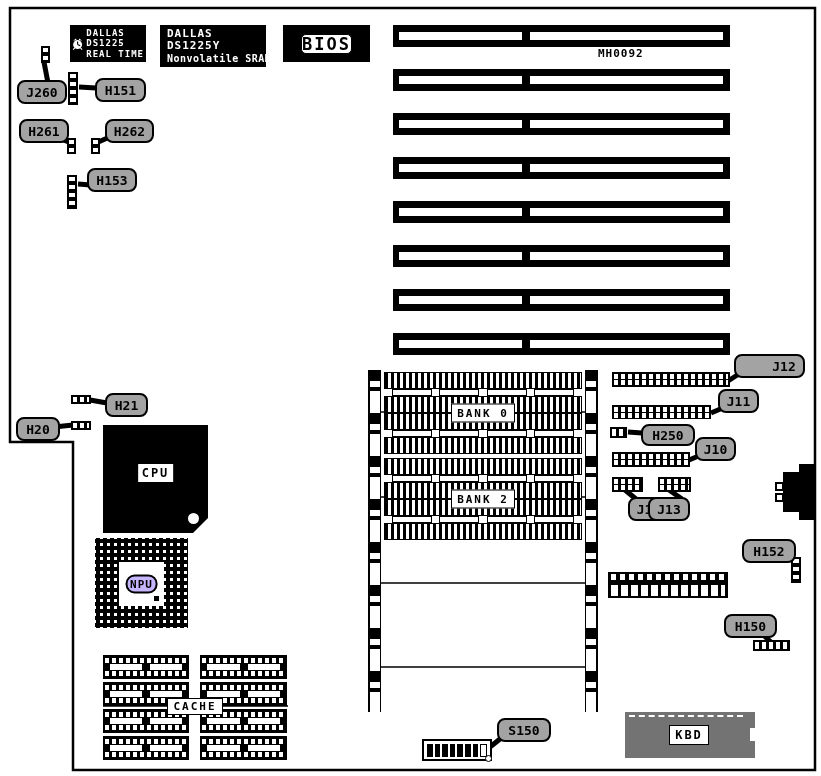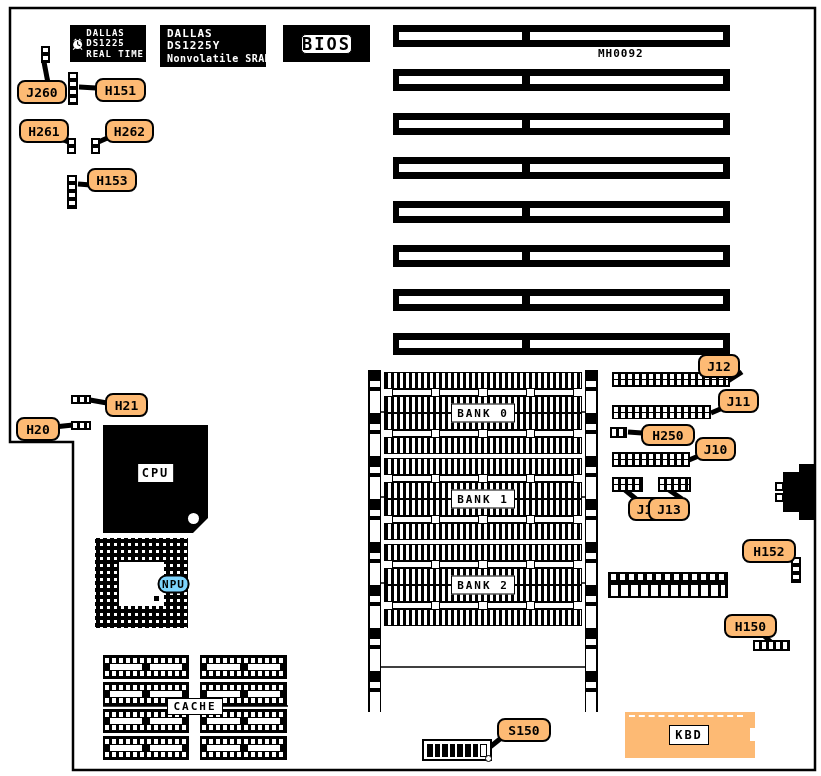--- a/index.html
+++ b/index.html
@@ -36,52 +36,52 @@
   
   .hdr2{background:#000;padding:2px;display:grid;gap:1px;z-index:2;}
   .hdr2 i{display:block;height:5px;background:repeating-linear-gradient(90deg,#fff 0 4px,#000 4px 7px);}
   .jmp{background:#000;z-index:2;}
   .jmp::after{content:"";display:block;margin:2px;height:calc(100% - 4px);
               background:repeating-linear-gradient(90deg,#fff 0 4px,#000 4px 7px);}
   .jmpv{background:#000;z-index:2;}
   .jmpv::after{content:"";display:block;margin:2px;height:calc(100% - 4px);
                background:repeating-linear-gradient(180deg,#fff 0 4px,#000 4px 8px);}
   
-  .co{position:absolute;height:20px;border:2px solid #000;border-radius:8px;background:#fdba74;
+  .co{position:absolute;height:20px;border:2px solid #000;border-radius:8px;background:#a3a3a3;
       font:bold 13px "DejaVu Sans Mono",monospace;display:flex;align-items:center;
       justify-content:center;z-index:3;}
   
   #cpu{background:#000;clip-path:polygon(0 0,100% 0,100% calc(100% - 15px),calc(100% - 15px) 100%,0 100%);z-index:1;}
   #cpu .lbl{position:absolute;left:50%;top:44%;transform:translate(-50%,-50%);background:#fff;
             padding:2px 4px;font:bold 12px "DejaVu Sans Mono",monospace;letter-spacing:2px;}
   #cpu .dot{position:absolute;right:9px;bottom:9px;width:11px;height:11px;border-radius:50%;background:#fff;}
   #npu{background-color:#000;z-index:1;
        background-image:radial-gradient(#fff 1.6px,transparent 1.9px);background-size:7px 7px;background-position:3px 3px;}
   #npu .inner{position:absolute;left:24px;top:24px;right:24px;bottom:22px;background:#fff;}
   #npu .lbl{position:absolute;left:50%;top:50%;transform:translate(-50%,-50%);border:2px solid #000;
-            border-radius:9px;padding:1px 3px;font:bold 11px "DejaVu Sans Mono",monospace;letter-spacing:1px;background:#7dd3fc;margin-left:32px;}
+            border-radius:9px;padding:1px 3px;font:bold 11px "DejaVu Sans Mono",monospace;letter-spacing:1px;background:#c4b5fd;}
   #npu .pip{position:absolute;right:5px;bottom:5px;width:5px;height:5px;background:#000;}
   
   #cache{display:grid;grid-template-columns:86px 87px;column-gap:11px;row-gap:3px;z-index:1;}
   .cchip{height:24px;background:#000;display:flex;flex-direction:column;justify-content:space-between;padding:3px 2px;box-sizing:border-box;}
   .cchip i{display:block;height:5px;background:repeating-linear-gradient(90deg,#fff 0 4px,#000 4px 7px);}
   .cchip .bars{display:flex;gap:8px;justify-content:center;padding:0 5px;}
   .cchip .bars b{height:6px;flex:1;background:#fff;}
   
   #pwr{background:#000;padding:2px 3px;display:flex;flex-direction:column;justify-content:space-between;z-index:2;}
   #pwr i{display:block;}
   #pwr .t{height:6px;background:repeating-linear-gradient(90deg,#fff 0 5px,#000 5px 9px);}
   #pwr .b{height:11px;background:repeating-linear-gradient(90deg,#fff 0 7px,#000 7px 10px);}
   
   #s150{background:#fff;border:2px solid #000;display:flex;gap:2px;padding:3px;z-index:2;}
   #s150 b{width:6px;height:13px;background:#000;}
   #s150 b.off{background:#fff;border:1px solid #000;width:5px;height:11px;}
   #s150 .pin{position:absolute;right:-2px;bottom:-3px;width:5px;height:5px;border:1px solid #000;border-radius:50%;background:#fff;}
   
-  #kbd{background:#fdba74;z-index:1;}
+  #kbd{background:#737373;z-index:1;}
   #kbd::before{content:"";position:absolute;left:4px;right:12px;top:3px;border-top:2px dashed #fff;}
   #kbd .lbl{position:absolute;left:44px;top:13px;width:38px;height:18px;font-size:12px;}
   #kbd .notch{position:absolute;right:0;top:16px;width:5px;height:13px;background:#fff;}
   
   .din{background:#000;z-index:1;}
   .dinpin{background:#fff;border:2px solid #000;z-index:2;}
 </style>
 </head>
 <body>
 
@@ -216,39 +216,20 @@
           </span>
           <i class="strip"></i>
         <i class="strip"></i>
           <span class="sprow">
             <b></b>
             <b></b>
             <b></b>
             <b></b>
           </span>
           <i class="strip"></i>
-        <span class="banklabel">BANK 1</span>
-      </div>
-      <div class="bank">
-        <i class="strip"></i>
-          <span class="sprow">
-            <b></b>
-            <b></b>
-            <b></b>
-            <b></b>
-          </span>
-          <i class="strip"></i>
-        <i class="strip"></i>
-          <span class="sprow">
-            <b></b>
-            <b></b>
-            <b></b>
-            <b></b>
-          </span>
-          <i class="strip"></i>
         <span class="banklabel">BANK 2</span>
       </div>
     </div>
     <div class="rail r"></div>
   </div>
 
   <div class="abs hdr2" style="left:612px;top:372px;width:118px;height:15px;">
       <i></i>
       <i></i>
     </div>
@@ -389,21 +370,21 @@
   <div class="abs jmp" style="left:71px;top:395px;width:20px;height:9px;"></div>
   <div class="abs jmp" style="left:71px;top:421px;width:20px;height:9px;"></div>
 
   <div class="co" style="left:17px;top:80px;width:46px;">J260</div>
   <div class="co" style="left:95px;top:78px;width:47px;">H151</div>
   <div class="co" style="left:19px;top:119px;width:46px;">H261</div>
   <div class="co" style="left:105px;top:119px;width:45px;">H262</div>
   <div class="co" style="left:87px;top:168px;width:46px;">H153</div>
   <div class="co" style="left:105px;top:393px;width:39px;">H21</div>
   <div class="co" style="left:16px;top:417px;width:40px;">H20</div>
-  <div class="co" style="left:698px;top:354px;width:38px;">J12</div>
+  <div class="co" style="left:734px;top:354px;width:38px;padding-left:29px;">J12</div>
   <div class="co" style="left:718px;top:389px;width:37px;">J11</div>
   <div class="co" style="left:641px;top:424px;width:50px;height:18px;text-align:center;">H250</div>
   <div class="co" style="left:695px;top:437px;width:37px;">J10</div>
   <div class="co" style="left:628px;top:497px;width:37px;">J14</div>
   <div class="co" style="left:648px;top:497px;width:38px;">J13</div>
   <div class="co" style="left:742px;top:539px;width:50px;">H152</div>
   <div class="co" style="left:724px;top:614px;width:49px;">H150</div>
   <div class="co" style="left:497px;top:718px;width:50px;border-radius:8px;">S150</div>
 
 </div>

